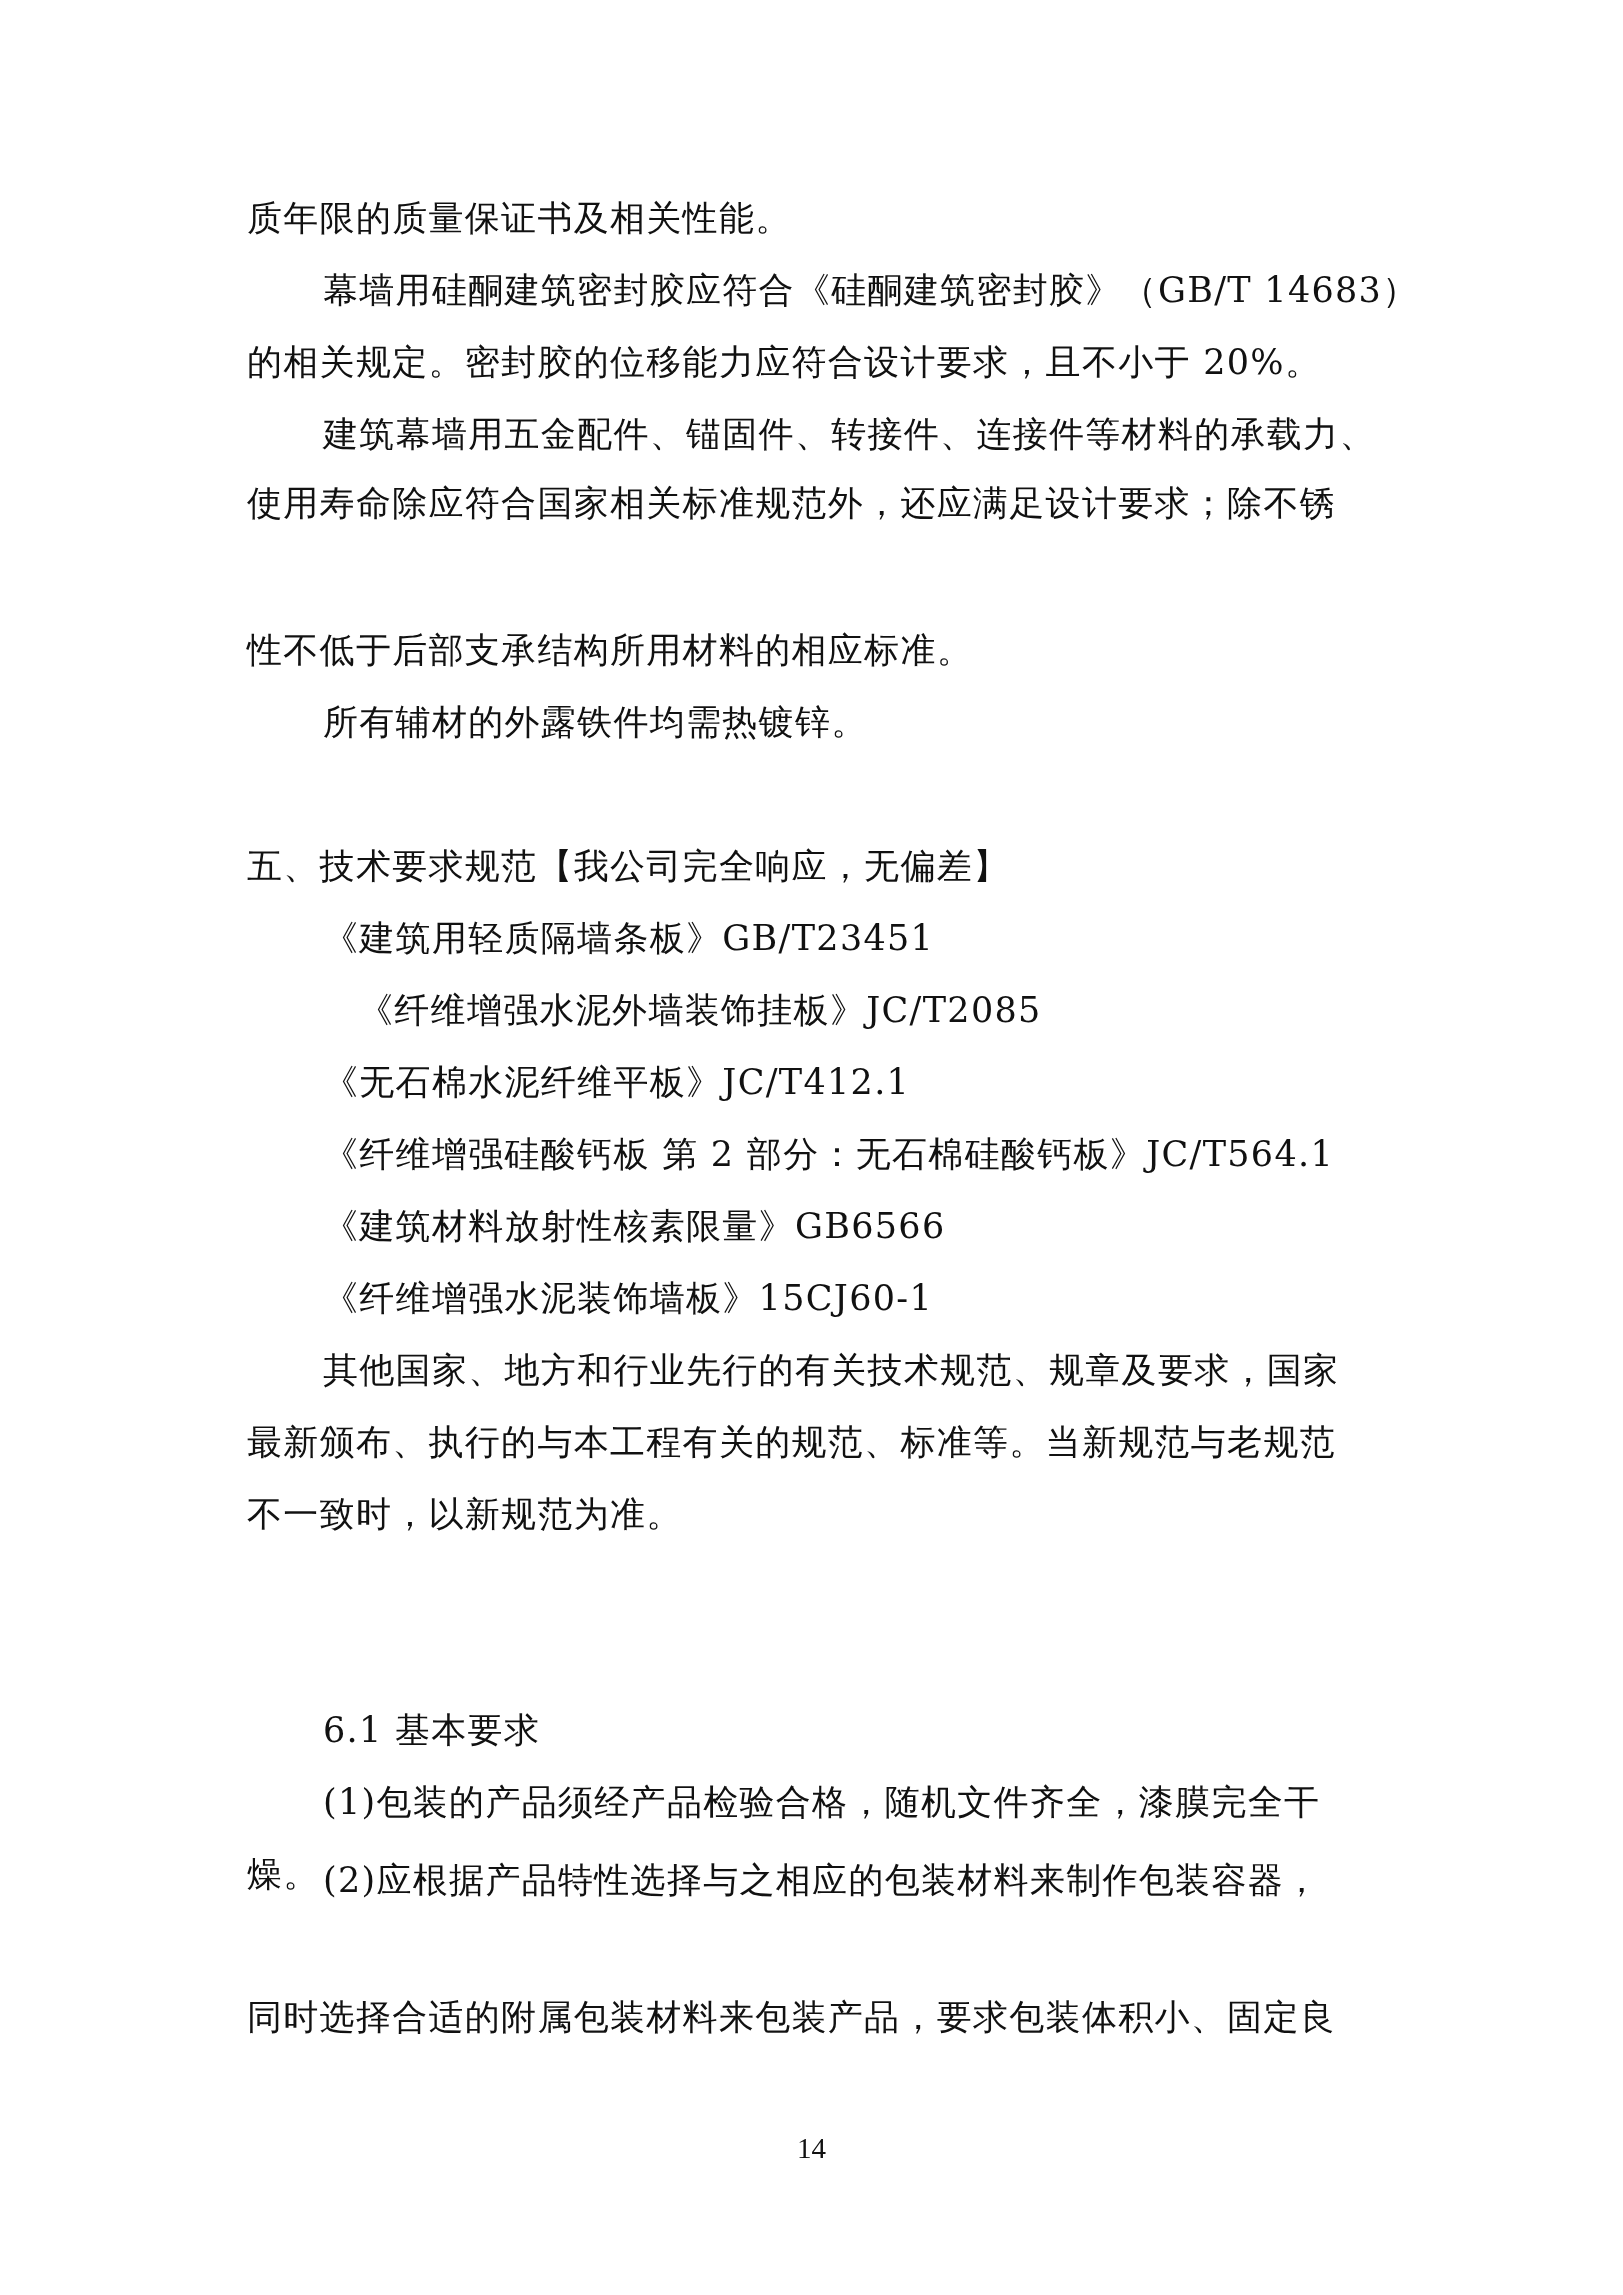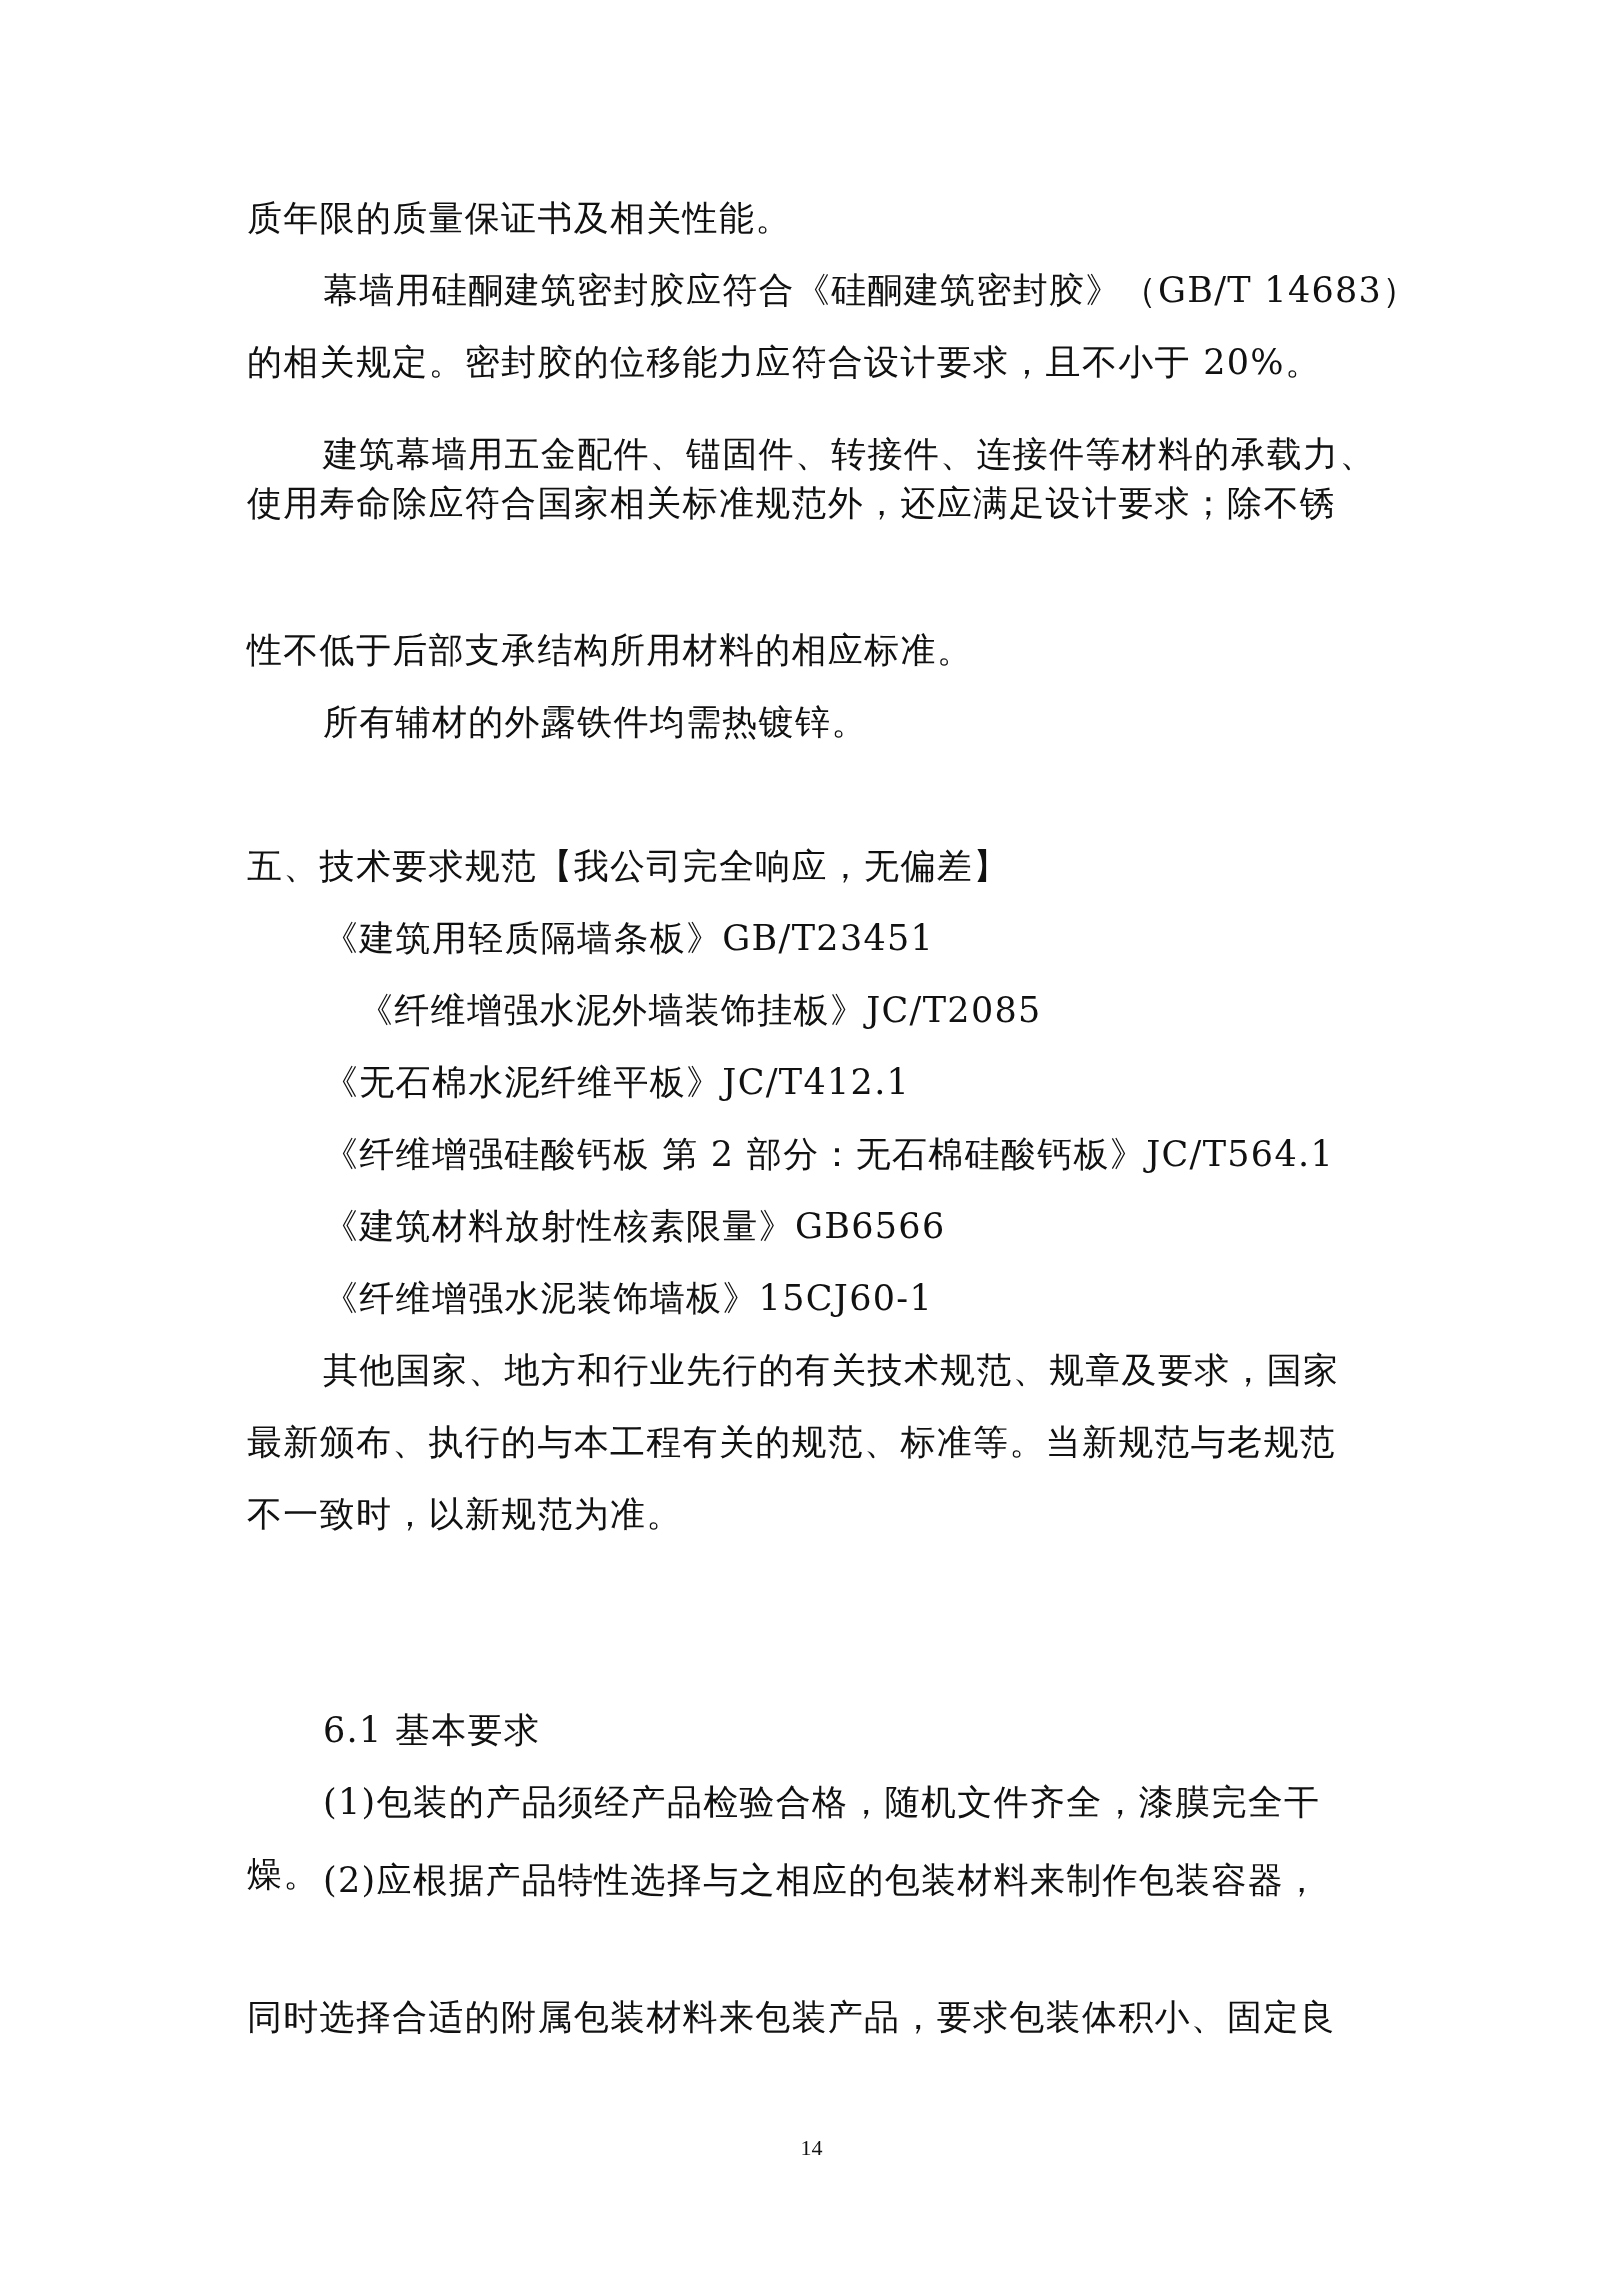--- a/index.html
+++ b/index.html
@@ -33,34 +33,34 @@
     }
     .indent {
       left: 323px;
     }
     .page-number {
       position: absolute;
       left: 0;
       width: 1623px;
       top: 2135px;
       text-align: center;
-      font-size: 22px;
+      font-size: 29px;
       line-height: 26px;
       font-family: "Liberation Serif", "DejaVu Serif", serif;
     }
   </style>
 </head>
 <body>
 
 <div class="page">
 
   <div class="line" style="top:195px;">质年限的质量保证书及相关性能。</div>
   <div class="line indent" style="top:267px;">幕墙用硅酮建筑密封胶应符合《硅酮建筑密封胶》（GB/T 14683）</div>
   <div class="line" style="top:339px;">的相关规定。密封胶的位移能力应符合设计要求，且不小于 20%。</div>
-  <div class="line indent" style="top:411px;margin-top:20px;">建筑幕墙用五金配件、锚固件、转接件、连接件等材料的承载力、</div>
+  <div class="line indent" style="top:411px;">建筑幕墙用五金配件、锚固件、转接件、连接件等材料的承载力、</div>
   <div class="line" style="top:483px;font-family:Liberation Mono, monospace;">使用寿命除应符合国家相关标准规范外，还应满足设计要求；除不锈</div>
   <div class="line" style="top:627px;">性不低于后部支承结构所用材料的相应标准。</div>
   <div class="line indent" style="top:699px;">所有辅材的外露铁件均需热镀锌。</div>
 
   <div class="line" style="top:843px;">五、技术要求规范【我公司完全响应，无偏差】</div>
   <div class="line indent" style="top:915px;">《建筑用轻质隔墙条板》GB/T23451</div>
   <div class="line indent" style="top:987px;margin-left:35px;">《纤维增强水泥外墙装饰挂板》JC/T2085</div>
   <div class="line indent" style="top:1059px;">《无石棉水泥纤维平板》JC/T412.1</div>
   <div class="line indent" style="top:1131px;">《纤维增强硅酸钙板 第 2 部分：无石棉硅酸钙板》JC/T564.1</div>
   <div class="line indent" style="top:1203px;">《建筑材料放射性核素限量》GB6566</div>

